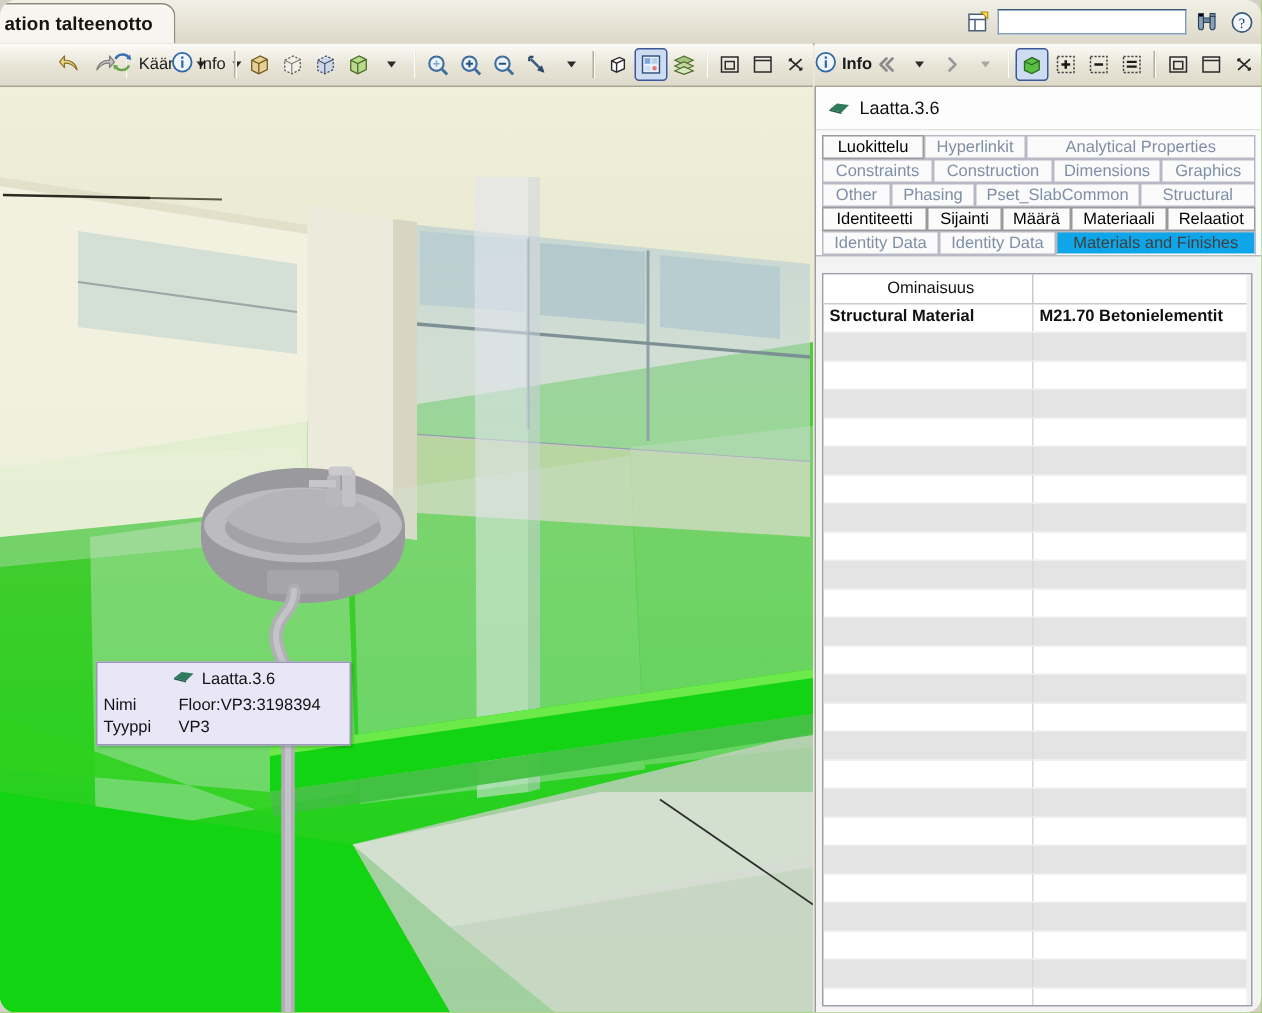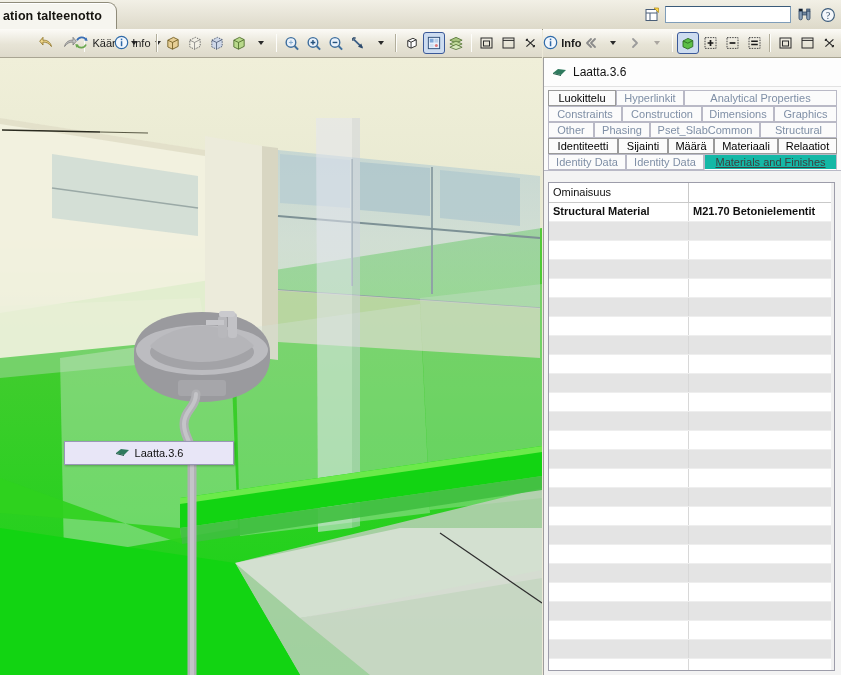--- a/index.html
+++ b/index.html
@@ -4,21 +4,21 @@
 <style>
   html,body{margin:0;padding:0;}
   body{
     width:841px;height:675px;overflow:hidden;
     background:#d4d0c8;
     font-family:"Liberation Sans", sans-serif;
     font-size:11px;
     color:#000;
     -webkit-font-smoothing:antialiased;
   }
-  .app{position:relative;width:841px;height:675px;overflow:hidden;background:#ece9d8;}
+  .app{position:relative;width:841px;height:675px;overflow:hidden;background:#ece9d8;border-radius:11px;}
 
   
   .tabstrip{position:absolute;left:0;top:0;width:841px;height:29px;
     background:linear-gradient(#f2f0e6,#ddd9c9);border-bottom:1px solid #9a9684;}
   .doctab{position:absolute;left:-14px;top:2px;height:26px;
     background:#f6f5ef;border:1px solid #8f8b79;border-bottom:none;
     border-radius:0 9px 0 0;padding:0 14px 0 16px;display:flex;align-items:center;
     box-shadow:inset 0 1px 0 #fff;}
   .doctab span{font-weight:bold;font-size:12.5px;color:#16140f;white-space:nowrap;letter-spacing:.1px;}
 
@@ -66,28 +66,28 @@
      background:#fdfdfd;border-bottom:1px solid #e2e2e2;}
   .rp-title .t{font-size:12px;color:#111;}
   .slab-ico{width:15px;height:10px;position:relative;}
 
   .tabs-wrap{background:#fbfbfb;padding:3px 4px 0 4px;border-bottom:1px solid #b9b9c6;}
   .tabrow{display:flex;}
   .ptab{height:16px;line-height:15px;padding:0 6px;font-size:11px;box-sizing:border-box;
      border:1px solid #b9b9c6;border-bottom:1px solid #b9b9c6;background:#fbfbfb;
      color:#7f8fa6;white-space:nowrap;text-align:center;}
   .ptab.enabled{color:#000;border-color:#9a9a9a;}
-  .ptab.selected{color:#3f3f3f;background:#14b8a6;border:1px solid #b9b9c6;border-bottom-color:#fff;text-decoration:underline;}
+  .ptab.selected{color:#3f3f3f;background:#0ea5e9;border:1px solid #b9b9c6;border-bottom-color:#fff;}
   .ptab.flex{flex:1;}
 
   
   .ptable{position:absolute;left:4px;right:6px;top:124px;bottom:4px;
      background:#fff;border:1px solid #9d9daa;box-sizing:border-box;overflow:hidden;}
   .pt-head{display:flex;height:19px;background:#fff;border-bottom:1px solid #c9c9c9;}
-  .pt-head .c{font-size:11px;padding:3px 0 0 4px;box-sizing:border-box;color:#111;}
+  .pt-head .c{font-size:11px;padding:3px 0 0 4px;box-sizing:border-box;color:#111;text-align:center;}
   .pt-head .c1{width:140px;border-right:1px solid #c9c9c9;}
   .pt-head .c2{flex:1;}
   .pt-row{display:flex;height:18px;border-bottom:1px solid #eee;}
   .pt-row.alt{background:#e4e4e4;}
   .pt-row .c{font-size:11px;padding:2px 0 0 4px;box-sizing:border-box;color:#111;white-space:nowrap;overflow:hidden;font-weight:bold;}
   .pt-row .c1{width:140px;border-right:1px solid #d8d8d8;}
   .pt-row .c2{flex:1;}
   .pt-scroll{position:absolute;right:0;top:0;width:3px;height:100%;background:#f0f0f0;}
 </style>
 </head>
@@ -452,20 +452,30 @@
     <div class="tooltip" style="left:64px;top:383px;">
       <div class="tt-head">
         <span>
           <svg width="15" height="10" viewBox="0 0 15 10">
             <polygon points="1,6 6,2 14,3 9,8" fill="#2f7a5e"></polygon>
             <polygon points="1,6 9,8 9,9 1,7" fill="#1f5a44"></polygon>
           </svg>
         </span>
         <span class="tt-title">Laatta.3.6</span>
       </div>
+      <div class="tt-rows">
+        <div class="tt-row">
+          <span class="tt-k">Nimi</span>
+          <span class="tt-v">Floor:VP3:3198394</span>
+        </div>
+        <div class="tt-row">
+          <span class="tt-k">Tyyppi</span>
+          <span class="tt-v">VP3</span>
+        </div>
+      </div>
     </div>
   </div>
 
   <div class="rpanel">
 
     <div class="rp-title">
       <span class="slab-ico">
         <svg width="15" height="10" viewBox="0 0 15 10">
           <polygon points="1,6 6,2 14,3 9,8" fill="#2f7a5e"></polygon>
           <polygon points="1,6 9,8 9,9 1,7" fill="#1f5a44"></polygon>

